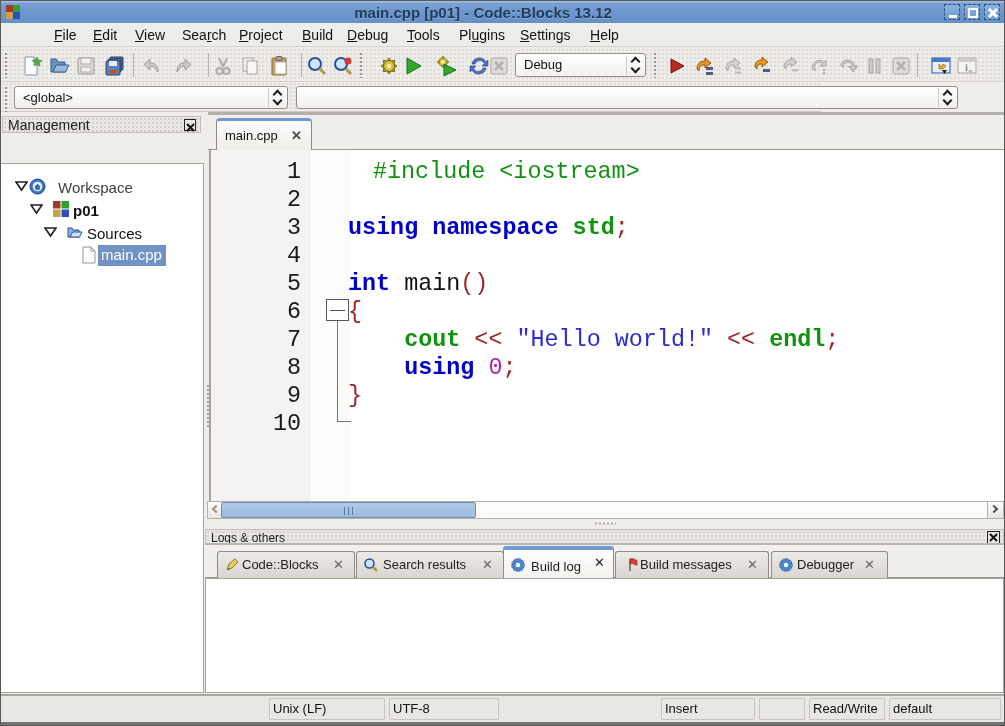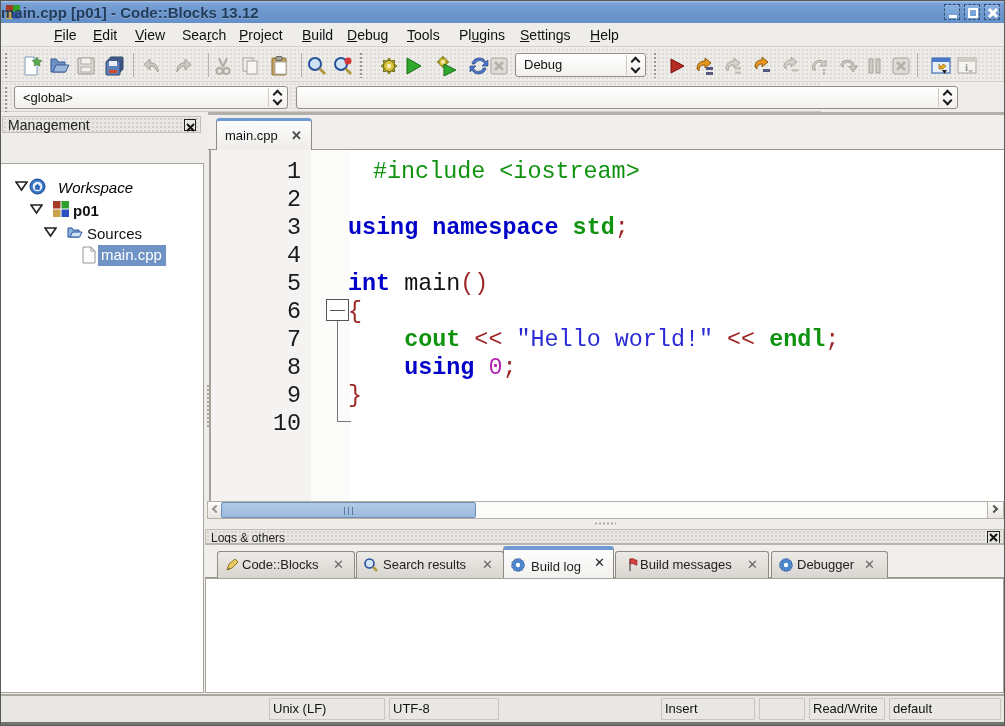--- a/index.html
+++ b/index.html
@@ -6,21 +6,21 @@
 html,body { width:1005px; height:726px; overflow:hidden; }
 body { font-family:"Liberation Sans", sans-serif; position:relative; background:#efedea; }
 .abs { position:absolute; }
 
 
 #frame { position:absolute; left:0; top:0; width:1005px; height:726px; border:1px solid #585858; }
 
 
 #titlebar { position:absolute; left:1px; top:1px; width:1003px; height:22px;
   background:linear-gradient(#aec6e8 0%, #7ba2d6 10%, #6d97cd 50%, #6590c8 100%); }
-#title-text { position:absolute; left:0; width:964px; top:3px; text-align:left;
+#title-text { position:absolute; left:0; width:964px; top:3px; text-align:center;
   font-size:15px; font-weight:bold; color:#223c5c; text-shadow:0 1px 0 rgba(255,255,255,0.22); }
 .wbtn { position:absolute; top:3px; width:16px; height:16px;
   background:#7fa4dc; background:linear-gradient(#8db3e2,#6d9ad0);
   border:1px dashed #32537a; color:#fff; }
 .wbtn svg { position:absolute; left:1px; top:1px; }
 
 
 #menubar { position:absolute; left:1px; top:23px; width:1003px; height:24px;
   background:#efedea; border-bottom:1px solid #d5d2cb; font-size:14px; color:#111; }
 #menubar span { position:absolute; top:4px;margin-left:44px; }
@@ -353,21 +353,21 @@
   <div id="tree">
 
     <svg class="abs" style="left:14px; top:69px" width="13" height="11">
         <path d="M1 1 L12 1 L6.5 9 Z" fill="none" stroke="#222" stroke-width="1.6"></path>
       </svg>
     <svg class="abs" style="left:28px; top:66px" width="17" height="17">
       <circle cx="8.5" cy="8.5" r="7.5" fill="#3a78cc" stroke="#16418a"></circle>
       <circle cx="8.5" cy="8.5" r="4.8" fill="#e8f0fa"></circle>
       <path d="M5.2 9 L8.5 5.8 L11.8 9 L10.8 9 L10.8 11.8 L6.2 11.8 L6.2 9 Z" fill="#2d66b8"></path>
     </svg>
-    <div class="abs" style="left:57px; top:67px; font-size:15px; color:#000000;font-style:italic;">Workspace</div>
+    <div class="abs" style="left:57px; top:67px; font-size:15px; color:#404040;">Workspace</div>
 
     <svg class="abs" style="left:29px; top:92px" width="13" height="11">
         <path d="M1 1 L12 1 L6.5 9 Z" fill="none" stroke="#222" stroke-width="1.6"></path>
       </svg>
     <svg class="abs" style="left:52px; top:89px" width="16" height="16">
       <rect x="0" y="0" width="7.5" height="7.5" fill="#a33b28"></rect>
       <rect x="8.5" y="0" width="7.5" height="7.5" fill="#2ca02c"></rect>
       <rect x="0" y="8.5" width="7.5" height="7.5" fill="#c8a24a"></rect>
       <rect x="8.5" y="8.5" width="7.5" height="7.5" fill="#2a4fc0"></rect>
     </svg>

